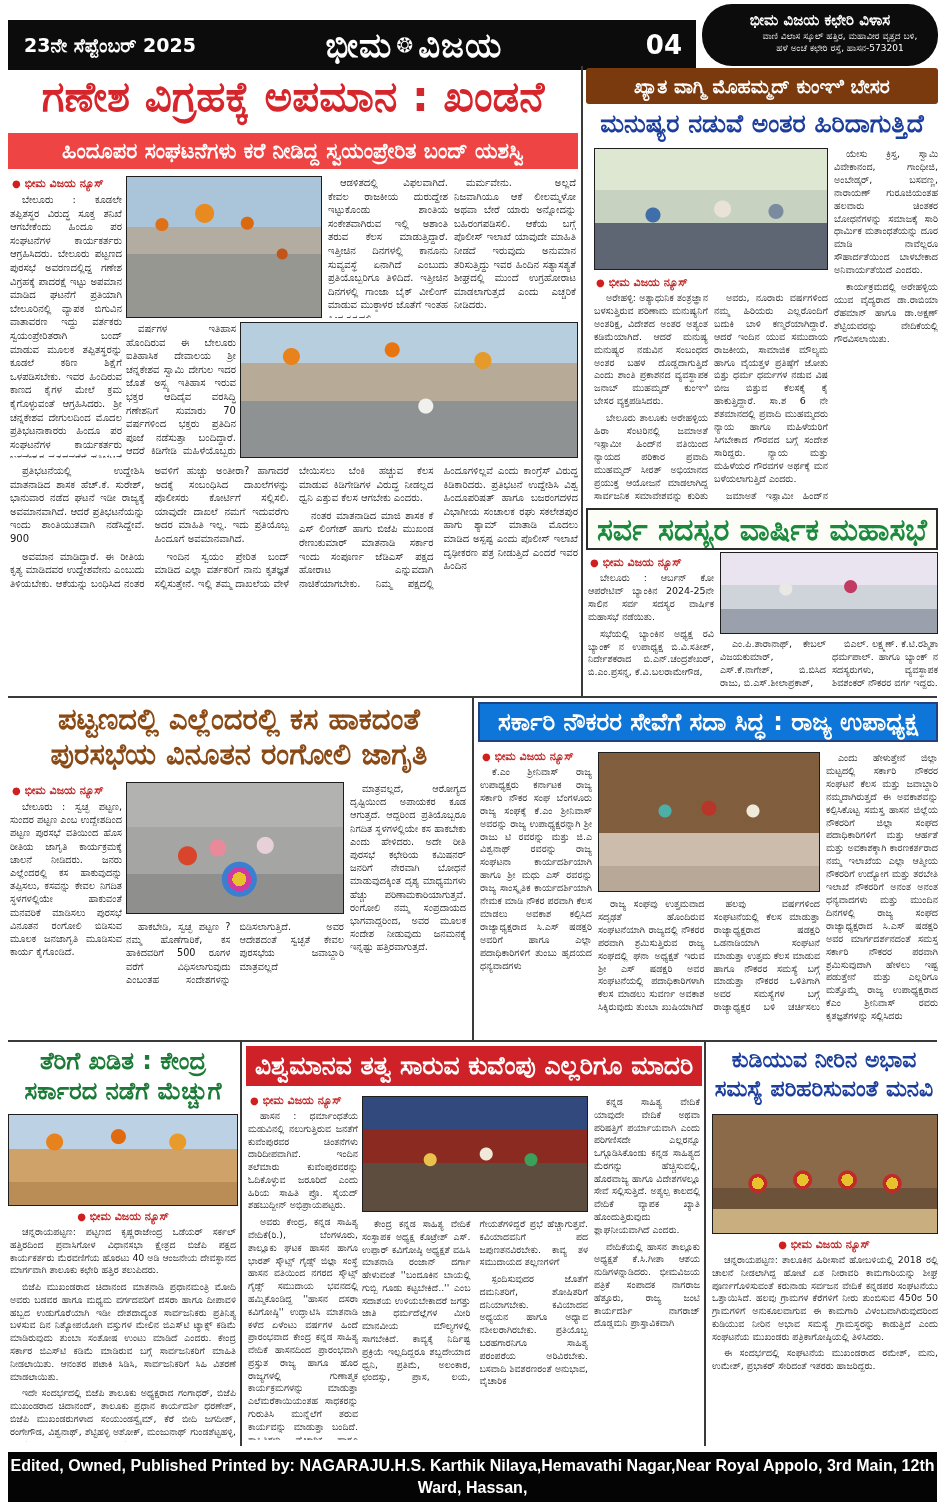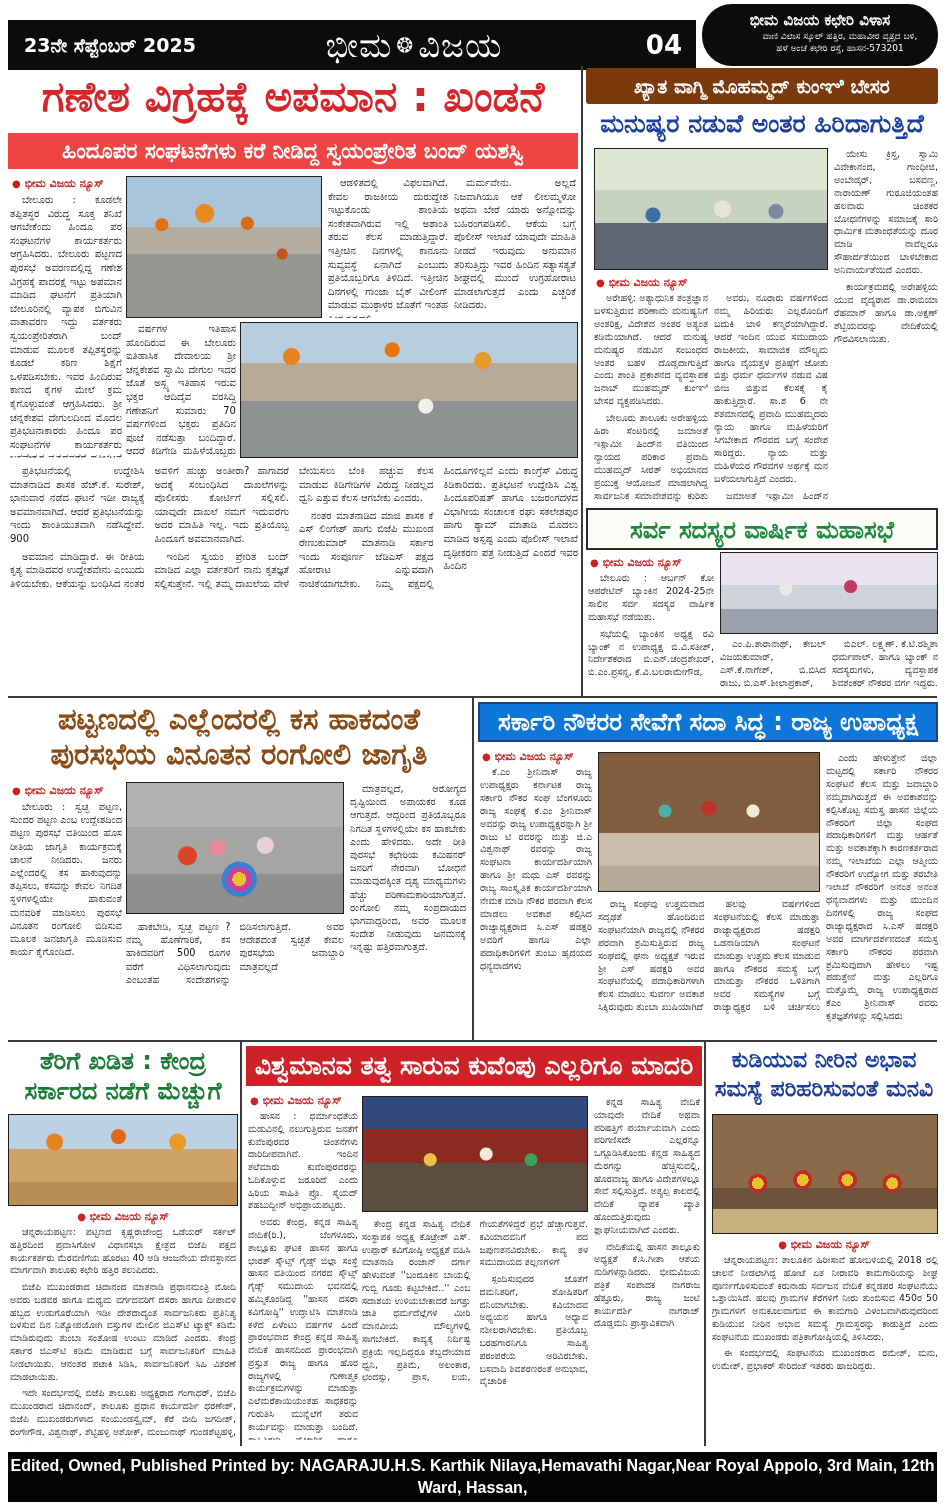--- a/index.html
+++ b/index.html
@@ -3,21 +3,21 @@
 <meta charset="utf-8">
 <style>
   html,body{margin:0;padding:0;background:#d9d9d9;}
   .page{position:relative;width:945px;height:1506px;background:#ffffff;
         font-family:"DejaVu Sans",sans-serif;overflow:hidden;margin:0 auto;}
   .abs{position:absolute;}
   
   .top-bar{left:8px;top:8px;width:688px;height:50px;background:#0c0c0c;color:#fff;
            display:flex;align-items:center;margin-top:12px;}
   .top-date{font-size:19px;font-weight:bold;padding-left:16px;white-space:nowrap;}
-  .masthead{flex:1;text-align:right;font-size:34px;font-weight:normal;letter-spacing:1px;
+  .masthead{flex:1;text-align:right;font-size:34px;font-weight:bold;letter-spacing:1px;
             display:flex;align-items:center;justify-content:center;gap:4px;}
   .mast-emblem{font-size:20px;line-height:1;}
   .page-num{font-size:26px;font-weight:bold;padding:0 14px;}
   .office-box{left:702px;top:4px;width:236px;height:62px;background:#0c0c0c;color:#fff;
               border-radius:30px;text-align:center;padding-top:7px;box-sizing:border-box;}
   .office-title{font-size:15px;font-weight:bold;line-height:1.25;}
   .office-line{font-size:9px;line-height:1.35;padding-left:40px;}
   
   .rule{background:#3a3a3a;}
   
@@ -26,21 +26,21 @@
   .bt{font-size:10px;line-height:1.36;text-align:justify;color:#151515;overflow:hidden;}
   .bt p{margin:0 0 4px 0;text-indent:12px;}
   .photo{border:1px solid #1e1e1e;box-sizing:border-box;}
   .cols2{column-count:2;column-gap:9px;}
   .cols4{column-count:4;column-gap:10px;}
   
   .hl-lead{color:#d6252b;font-size:42px;font-weight:bold;text-align:center;line-height:62px;white-space:nowrap;overflow:hidden;}
   .banner-green{background:#ef4444;color:#fff;font-size:21px;font-weight:bold;text-align:center;line-height:36px;white-space:nowrap;overflow:hidden;}
   .kicker-brown{background:#7a3a0e;color:#fff;font-size:19px;font-weight:bold;text-align:center;line-height:36px;border-radius:3px;white-space:nowrap;overflow:hidden;}
   .hl-blue{color:#1c3f9d;font-size:25px;font-weight:bold;text-align:center;line-height:1.25;overflow:hidden;}
-  .hl-green-box{border:2px solid #2b2b2b;background:#fbfdf6;color:#1b8a3c;font-size:24px;font-weight:bold;
+  .hl-green-box{border:2px solid #2b2b2b;background:#fbfdf6;color:#1b8a3c;font-size:30px;font-weight:bold;
                 text-align:center;line-height:40px;box-sizing:border-box;white-space:nowrap;overflow:hidden;}
   .hl-brown{color:#8a4a15;font-size:29px;font-weight:bold;text-align:center;line-height:1.22;overflow:hidden;}
   .banner-blue{background:#0e76d8;border:2px solid #23407f;color:#fff;font-size:24px;font-weight:bold;
                text-align:center;line-height:36px;box-sizing:border-box;white-space:nowrap;overflow:hidden;}
   .hl-green{color:#1b7a35;font-size:24px;font-weight:bold;text-align:center;line-height:1.25;overflow:hidden;}
   .banner-red{background:#cf2128;color:#fff;font-size:25px;font-weight:bold;text-align:center;line-height:40px;white-space:nowrap;overflow:hidden;}
   .hl-blue-sm{color:#1c3f9d;font-size:22px;font-weight:bold;text-align:center;line-height:1.3;overflow:hidden;}
   
   .ph-street{background:
      radial-gradient(circle at 18% 34%, #e07018 0 6px, rgba(0,0,0,0) 7px),

